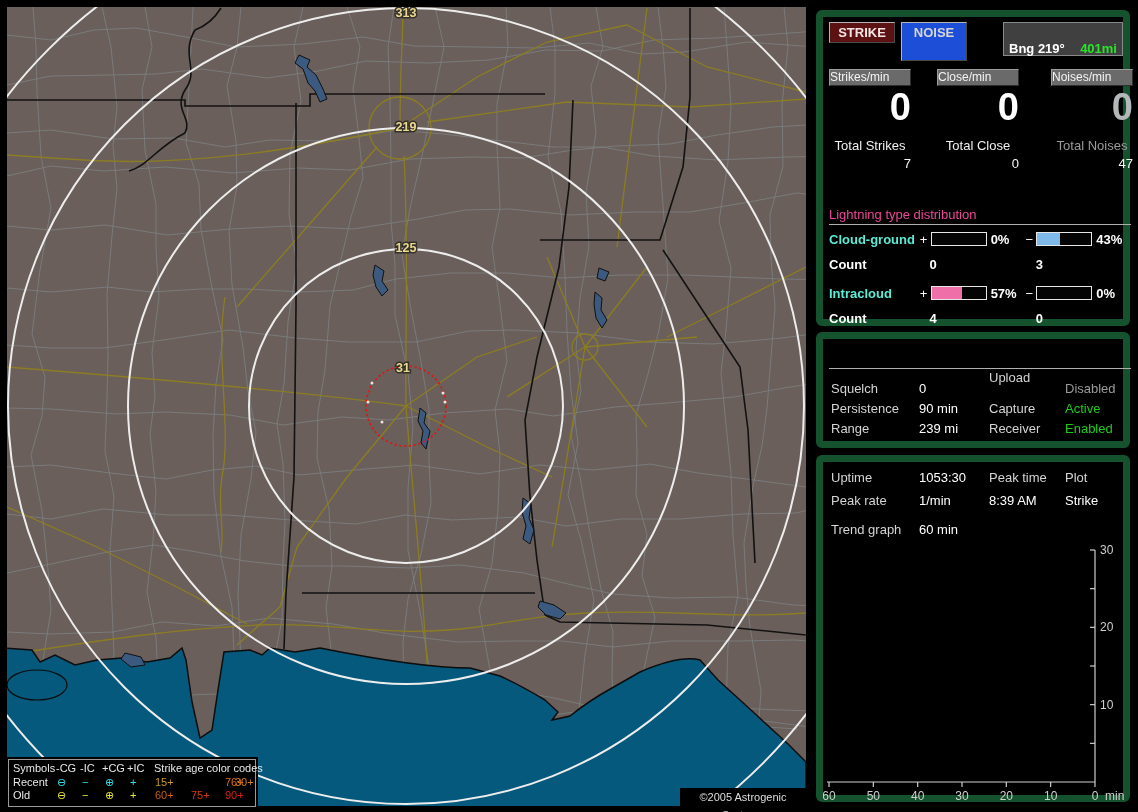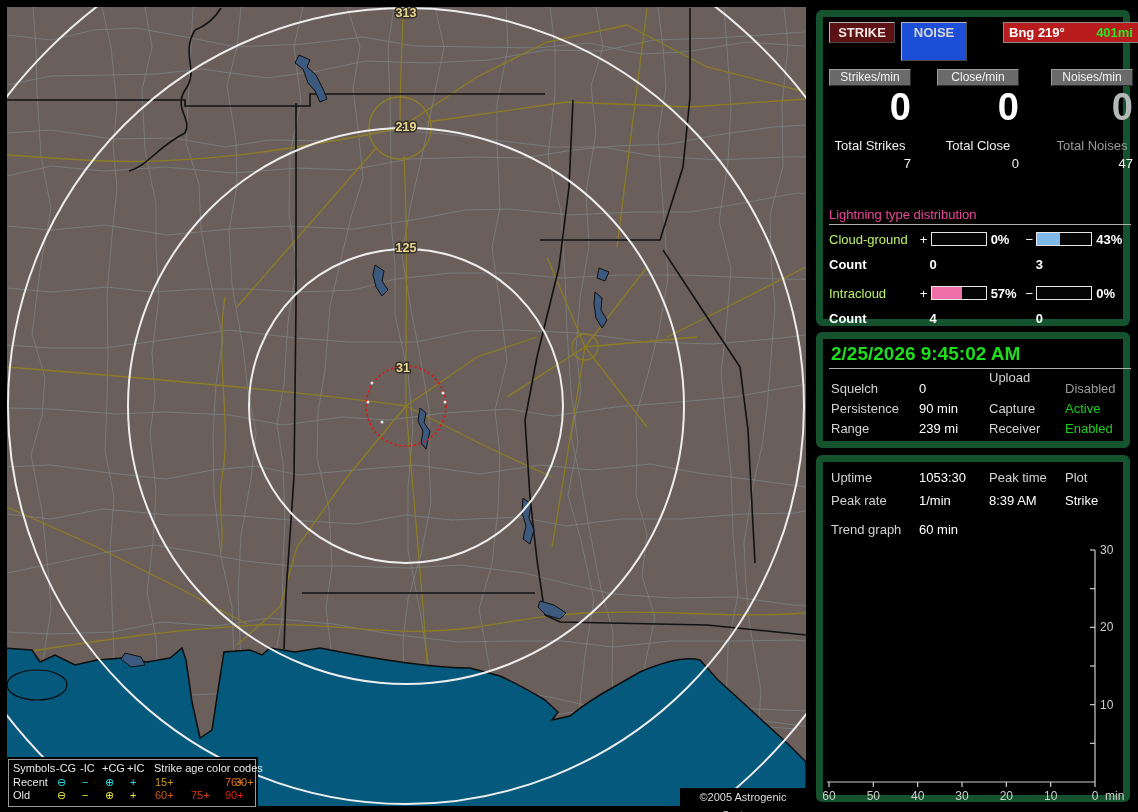--- a/index.html
+++ b/index.html
@@ -18,38 +18,38 @@
              color:#dedede;font-size:11px;line-height:18px;text-align:center;z-index:5;}
   
   .pbox{position:absolute;left:816px;width:314px;background:#000;border:7px solid #14532d;border-radius:6px;box-sizing:border-box;}
   #box-top{top:10px;height:316px;}
   #box-time{top:332px;height:116px;}
   #box-stats{top:455px;height:347px;}
   .btn{position:absolute;box-sizing:border-box;text-align:center;font-weight:bold;font-size:13px;
        border:1px solid #b4b4b4;border-bottom-color:#4a4a4a;border-right-color:#4a4a4a;cursor:pointer;}
   #btn-strike{left:6px;top:5px;width:66px;height:21px;line-height:19px;background:#5c1212;color:#f2e4e4;}
   #btn-noise{left:78px;top:5px;width:66px;height:39px;line-height:19px;background:#1d4ed8;color:#d6d6d6;}
-  .bng{position:absolute;left:180px;top:5px;width:136px;height:21px;box-sizing:border-box;background:#b91c1c;
-       border:1px solid #8a8a8a;font-weight:bold;line-height:19px;padding:0 5px;}
+  .bng{position:absolute;left:180px;top:5px;width:120px;height:21px;box-sizing:border-box;background:#404040;
+       border:1px solid #8a8a8a;font-weight:bold;line-height:19px;padding:16px 5px;}
   .bng .dir{color:#fff;}
   .bng .dist{color:#2ae42a;float:right;}
   .cbtn{position:absolute;top:52px;width:82px;height:17px;box-sizing:border-box;background:#6a6a6a;color:#f4f4f4;
         border:1px solid #9c9c9c;border-bottom-color:#2e2e2e;border-right-color:#2e2e2e;
-        font-size:12px;line-height:15px;text-align:center;cursor:pointer;}
+        font-size:12px;line-height:15px;text-align:left;cursor:pointer;}
   .bigzero{position:absolute;top:66px;width:82px;height:48px;font-size:38px;font-weight:bold;color:#fff;
            text-align:right;line-height:48px;}
   .bigzero.dim{color:#b4b8b8;}
   .tot-label{position:absolute;top:121px;width:82px;text-align:center;color:#f0f0f0;}
   .tot-label.dim{color:#9a9a9a;}
   .tot-value{position:absolute;top:139px;width:82px;text-align:right;color:#f4f4f4;}
   .col1{left:6px;} .col2{left:114px;} .col3{left:228px;}
   .dist-title{position:absolute;left:6px;top:190px;color:#ec4899;}
   .rule{position:absolute;left:6px;width:302px;height:0;border-top:1px solid #b0b0b0;}
   .dist-row{position:absolute;left:6px;width:302px;height:16px;display:flex;align-items:center;}
-  .dist-row .dlabel{width:94px;font-weight:normal;color:#bef264;}
+  .dist-row .dlabel{width:94px;font-weight:bold;color:#5eead4;}
   .dist-row .sign{width:11px;color:#fff;}
   .bar{width:56px;height:12px;border:1px solid #e6e6e6;background:#040404;margin-right:4px;}
   .bar .fill{height:100%;}
   .fill.pos{background:#ef6fa8;} .fill.neg{background:#7fb9e9;}
   .dist-row .pct{width:36px;font-weight:bold;color:#fff;}
   .count-row{position:absolute;left:6px;width:302px;height:16px;display:flex;}
   .count-row .dlabel{width:94px;font-weight:bold;color:#fff;}
   .count-row .cval{width:111px;padding-left:11px;font-weight:bold;color:#fff;box-sizing:border-box;}
   .datetime{position:absolute;left:8px;top:4px;font-size:19px;font-weight:bold;color:#1ddd1d;}
   .kv{position:absolute;height:16px;white-space:nowrap;}
@@ -240,21 +240,20 @@
       <span class="pct">0%</span>
     </div>
     <div class="count-row" style="top:294px;">
       <span class="dlabel">Count</span>
       <span class="cval">4</span>
       <span class="cval">0</span>
     </div>
   </div>
 
   <div class="pbox" id="box-time">
-    <div class="datetime">2/25/2026 9:45:02 AM</div>
     <div class="rule" style="top:29px;"></div>
 
     <span class="kv kl c-a" style="top:42px;">Squelch</span>
     <span class="kv kv-val c-b" style="top:42px;">0</span>
     <span class="kv kl c-c" style="top:31px;">Upload</span>
     <span class="kv state-disabled c-d" style="top:42px;">Disabled</span>
 
     <span class="kv kl c-a" style="top:62px;">Persistence</span>
     <span class="kv kv-val c-b" style="top:62px;">90 min</span>
     <span class="kv kl c-c" style="top:62px;">Capture</span>

